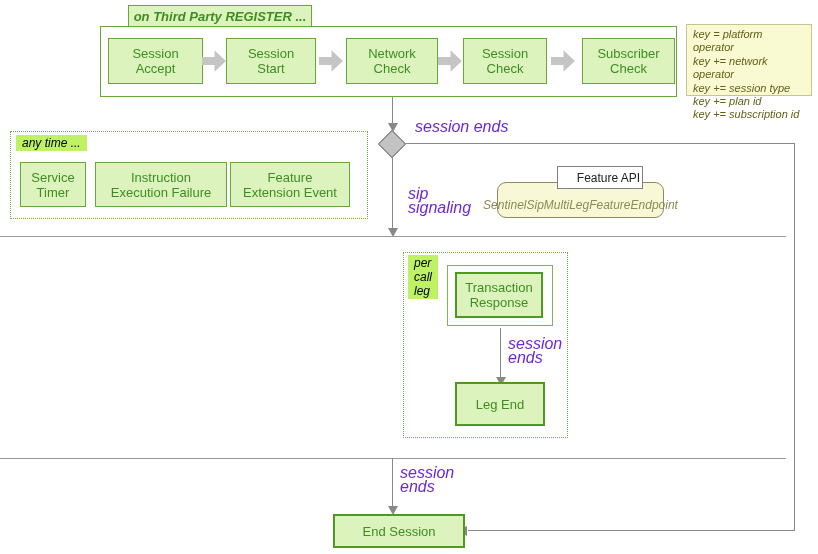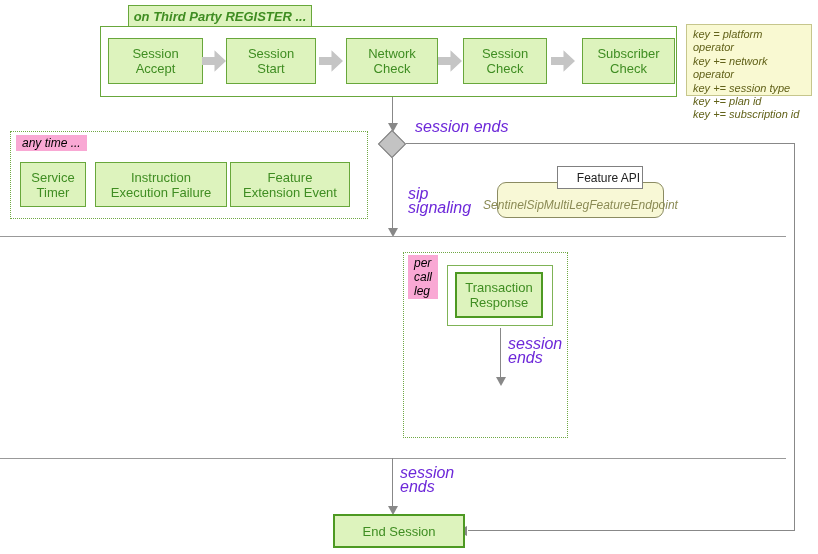--- a/index.html
+++ b/index.html
@@ -42,21 +42,21 @@
   .sep  { background:#999999; }
 
   .arr-down { width:0; height:0; border-left:5px solid transparent; border-right:5px solid transparent; border-top:9px solid #888888; }
   .arr-left { width:0; height:0; border-top:5px solid transparent; border-bottom:5px solid transparent; border-right:10px solid #888888; }
 
   .diamond { width:20px; height:20px; background:#c3c3c3; border:1px solid #7d7d7d; transform:rotate(45deg); }
 
   .flow-lbl { color:#6d28d9; font-size:16px; font-style:italic; line-height:14px; }
 
   .dotted-box { border:1px dotted #70a845; background:transparent; }
-  .tag { background:#f9a8d4; color:#000; font-size:12px; font-style:italic; line-height:14px; padding:1px 6px; }
+  .tag { background:#bef264; color:#000; font-size:12px; font-style:italic; line-height:14px; padding:1px 6px; }
 
   .api-title { background:#fff; border:1px solid #808080; color:#222; font-size:12px;
     display:flex; align-items:center; justify-content:center; }
   .endpoint {
     background:#f8f8d6; border:1px solid #8b8b62; border-radius:9px; color:#8b8b55;
     font-size:12px; font-style:italic; display:flex; align-items:center; justify-content:center;
   }
   .tr-outer { background:#fff; border:1.5px solid #7fb356; }
 </style>
 </head>
@@ -130,20 +130,21 @@
   <div class="abs tag pre" style="left:408px; top:255px;">per
 call
 leg</div>
   <div class="abs tr-outer" style="left:447px; top:265px; width:106px; height:61px;"></div>
   <div class="abs node-strong pre" style="left:455px; top:272px; width:88px; height:46px;">Transaction
 Response</div>
   <div class="abs line" style="left:500px; top:328px; width:1px; height:49px;"></div>
   <div class="abs arr-down" style="left:496px; top:377px;"></div>
   <div class="abs flow-lbl pre" style="left:508px; top:337px;">session
 ends</div>
+  <div class="abs node-strong" style="left:455px; top:382px; width:90px; height:44px;">Leg End</div>
 
   <div class="abs line" style="left:392px; top:458px; width:1px; height:48px;"></div>
   <div class="abs arr-down" style="left:388px; top:506px;"></div>
   <div class="abs flow-lbl pre" style="left:400px; top:466px;">session
 ends</div>
   <div class="abs node-strong" style="left:333px; top:514px; width:132px; height:34px;">End Session</div>
 
 </div>
 
 </body></html>

